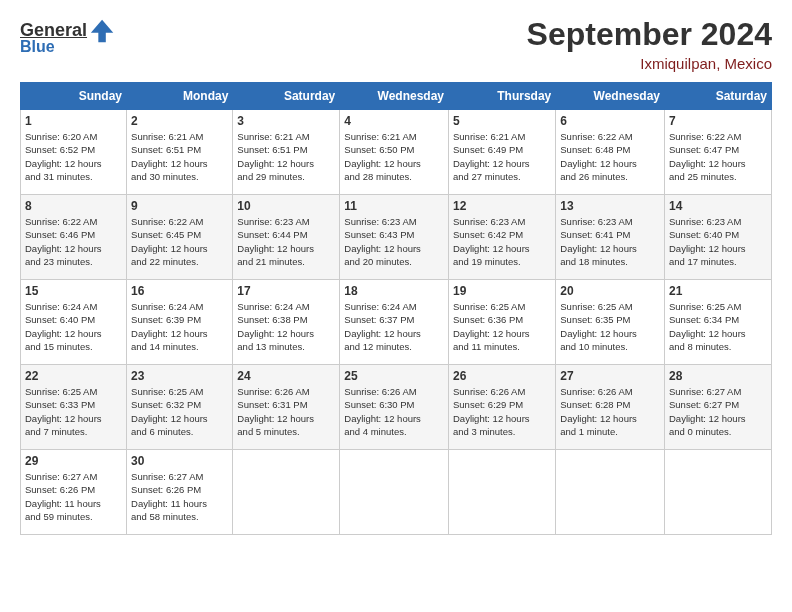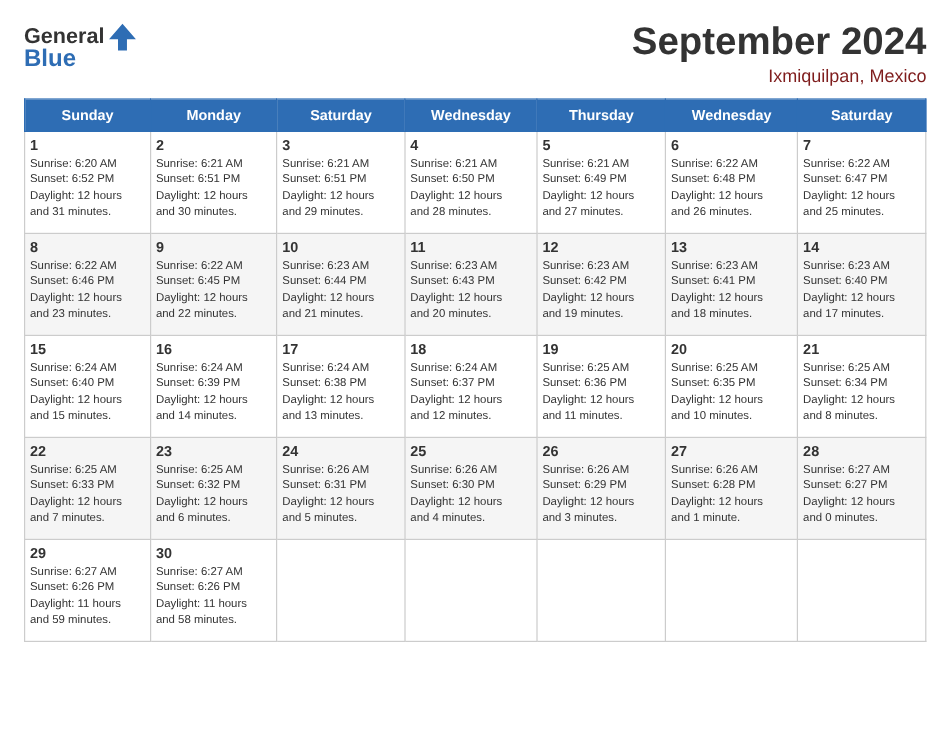--- a/index.html
+++ b/index.html
@@ -22,23 +22,24 @@
       margin-bottom: 10px;
     }
     .logo {
       display: flex;
       align-items: center;
     }
     .logo-text-general {
       font-size: 18px;
       font-weight: bold;
       color: #333;
+      text-decoration: underline;
     }
     .logo-text-blue {
-      font-size: 20px;
+      font-size: 16px;
       font-weight: bold;
       color: #2e6db4;
     }
     .logo-icon {
       width: 28px;
       height: 28px;
       margin-left: 2px;
     }
     .title-section {
       text-align: right;
@@ -54,22 +55,22 @@
       margin-top: 2px;
     }
     .calendar {
       width: 100%;
       border-collapse: collapse;
       font-size: 10px;
     }
     .calendar th {
       background-color: #2e6db4;
       color: #fff;
-      padding: 6px 16px;
-      text-align: center;
+      padding: 6px 4px;
+      text-align: right;
       font-size: 12px;
       font-weight: bold;
       border: 1px solid #2e6db4;
     }
     .calendar td {
       border: 1px solid #ccc;
       padding: 4px 4px;
       vertical-align: top;
       width: 113px;
       height: 85px;

